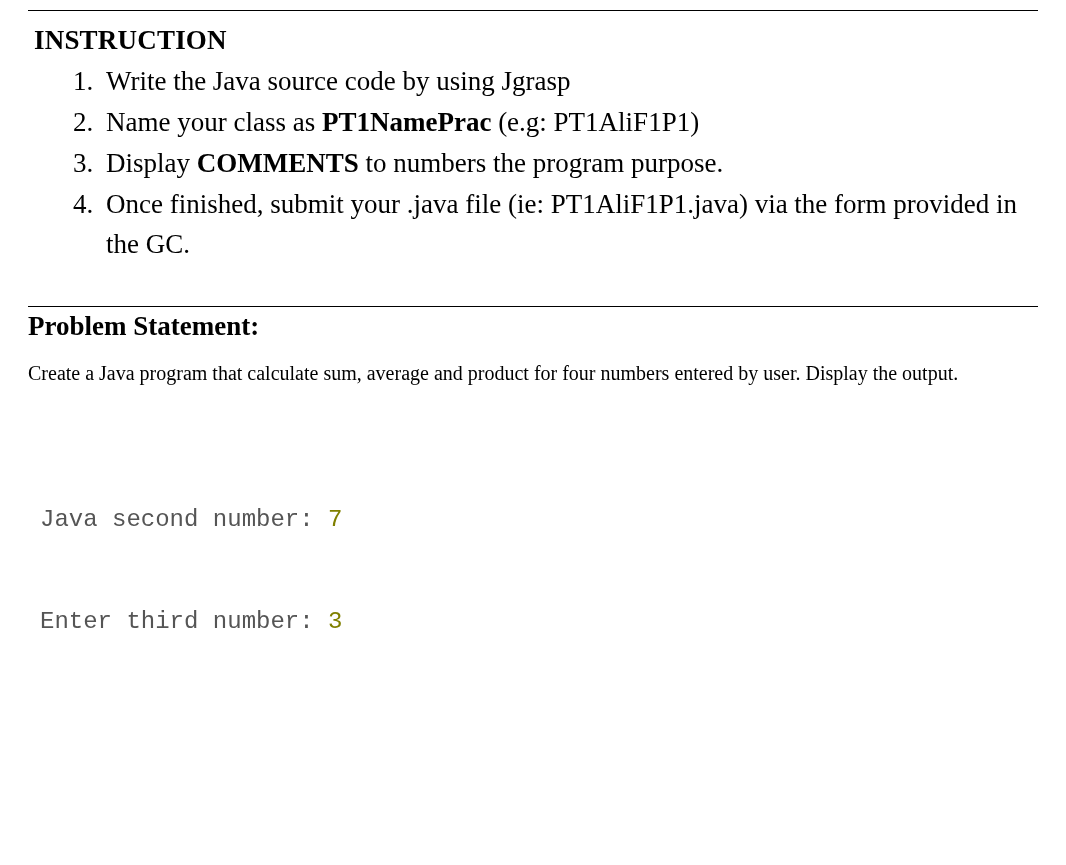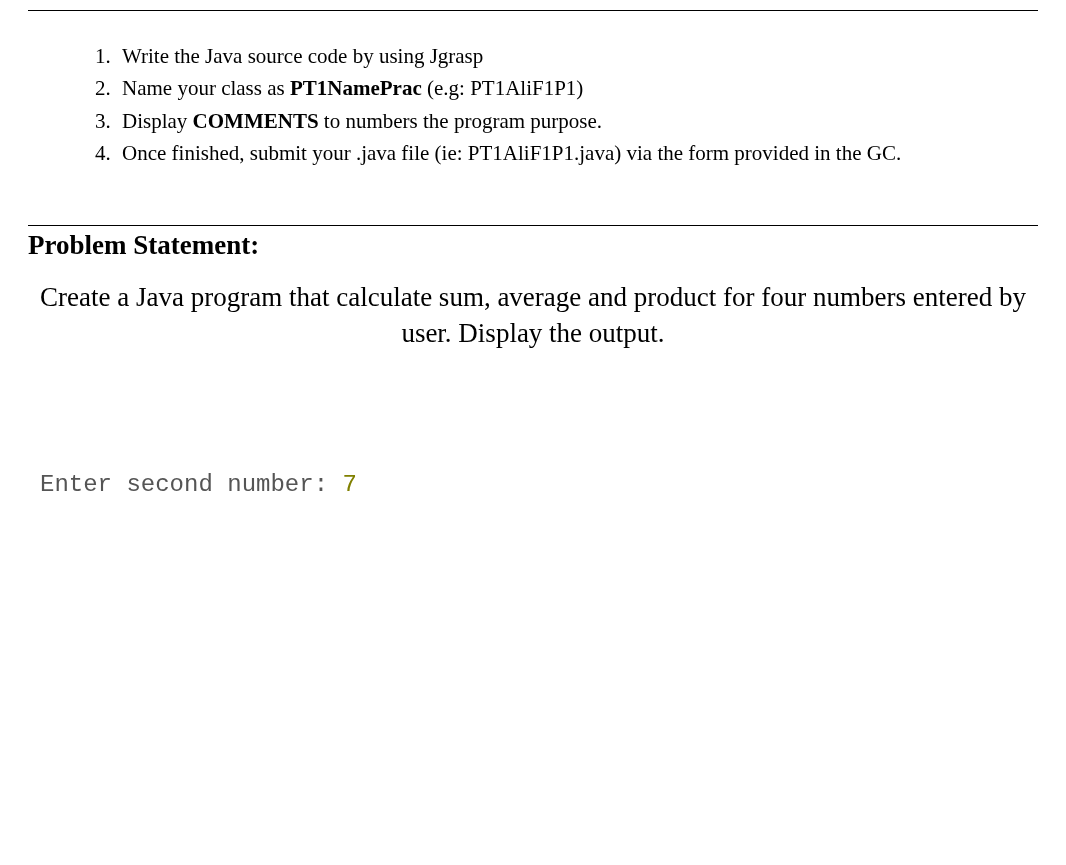--- a/index.html
+++ b/index.html
@@ -28,41 +28,40 @@
     padding: 14px 0 40px 0;
   }
   .instr-heading {
     font-weight: bold;
     font-size: 27px;
     letter-spacing: 0.2px;
     margin: 0 0 6px 0;
     padding-left: 6px;
   }
   ol.instr-list {
-    margin: 16px;
+    margin: 0;
     padding-left: 72px;
-    font-size: 21px;
+    font-size: 27px;
     line-height: 1.45;
   }
   ol.instr-list li {
     padding-left: 6px;
     margin: 2px 0;
   }
   .bold { font-weight: bold; }
   .problem-heading {
     font-weight: bold;
     font-size: 27px;
     margin: 4px 0 18px 0;
     padding-left: 0;
   }
   .problem-text {
-    font-size: 27px;
+    font-size: 20px;
     line-height: 1.35;
     margin: 0 0 48px 0;
-    text-align: center;
   }
   .console {
     font-family: "Courier New", Courier, monospace;
     font-size: 24px;
     line-height: 1.42;
     color: #555555;
     padding-left: 12px;
     white-space: pre;
   }
   .console .input {
@@ -70,20 +69,21 @@
   }
 </style>
 </head>
 <body>
 
 <div class="page">
 
   <hr class="hr hr-top">
 
   <div class="instruction-block">
+    <div class="instr-heading">INSTRUCTION</div>
     <ol class="instr-list">
       <li>
         <span>Write the Java source code by using Jgrasp</span><span class="bold"></span><span></span>
       </li>
       <li>
         <span>Name your class as </span><span class="bold">PT1NamePrac</span><span> (e.g: PT1AliF1P1)</span>
       </li>
       <li>
         <span>Display </span><span class="bold">COMMENTS</span><span> to numbers the program purpose.</span>
       </li>
@@ -93,20 +93,21 @@
     </ol>
   </div>
 
   <hr class="hr">
 
   <div class="problem-heading">Problem Statement:</div>
 
   <div class="problem-text">Create a Java program that calculate sum, average and product for four numbers entered by user. Display the output.</div>
 
   <div class="console">
-    <div><span>Enter second number: </span><span class="input">7</span></div>
+    <div><span>Java second number: </span><span class="input">7</span></div>
+    <div><span>Enter third number: </span><span class="input">3</span></div>
     
     
     
     
   </div>
 
 </div>
 
 </body></html>

